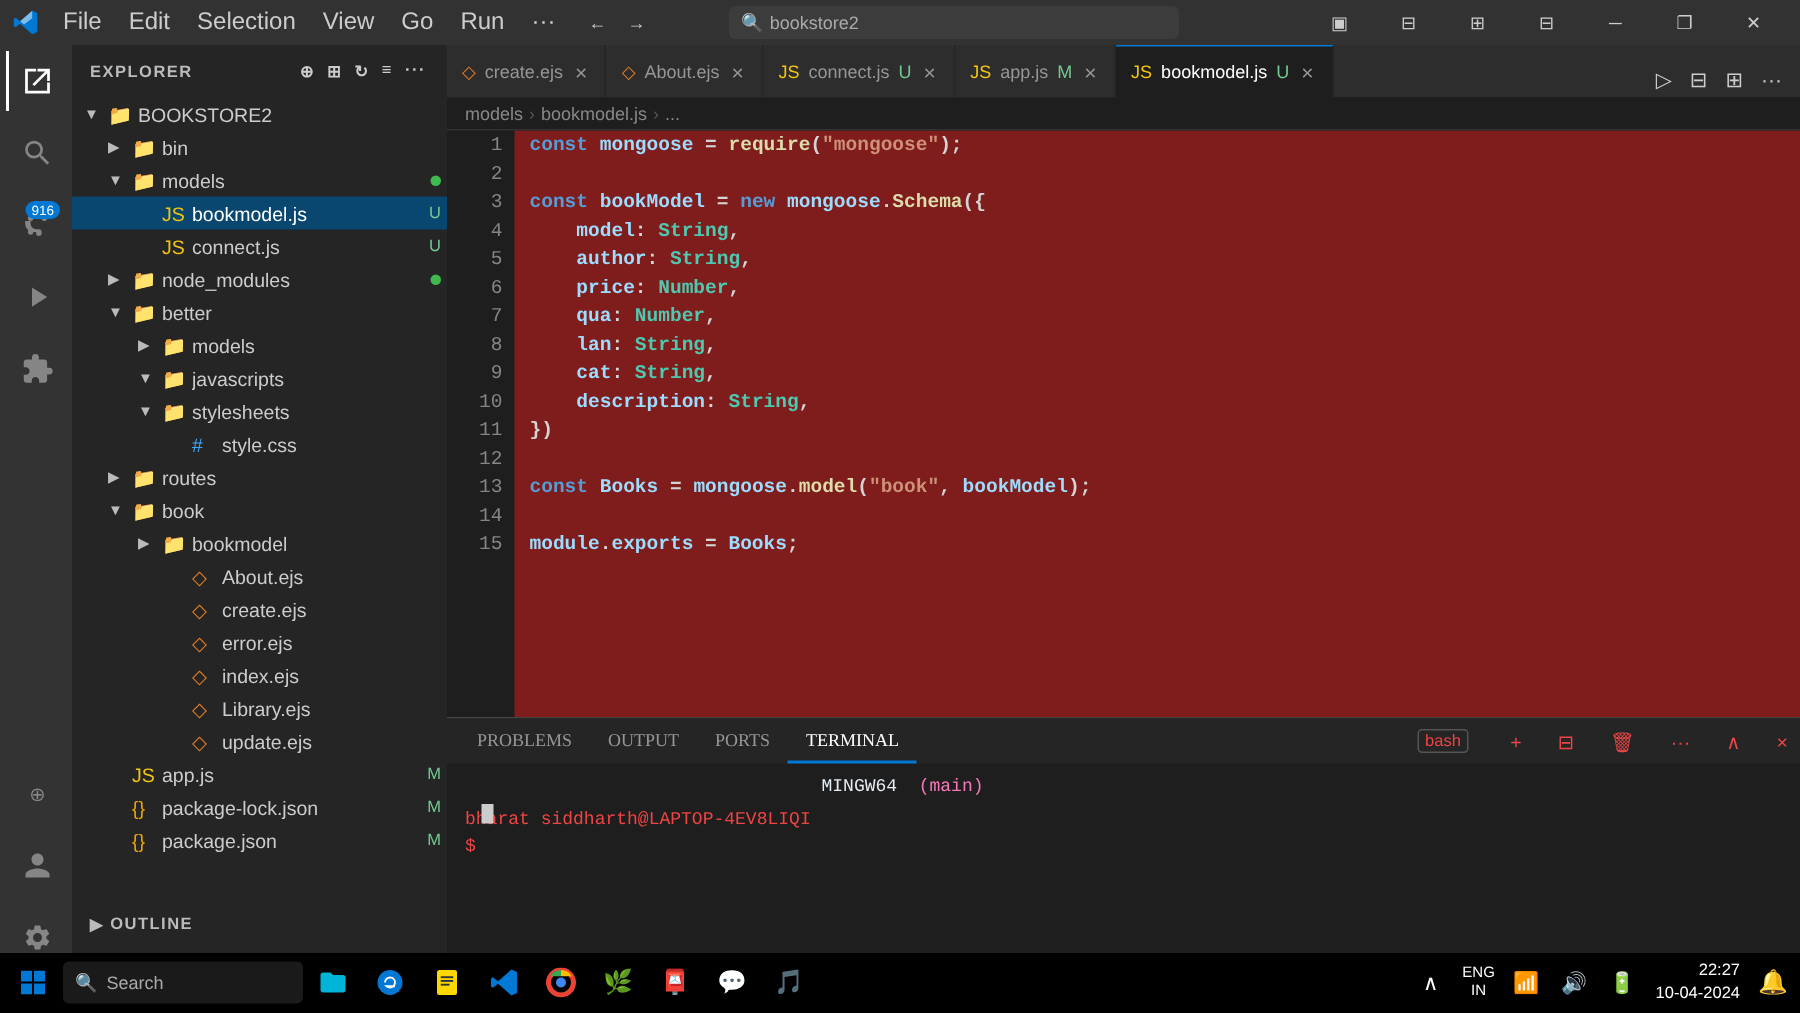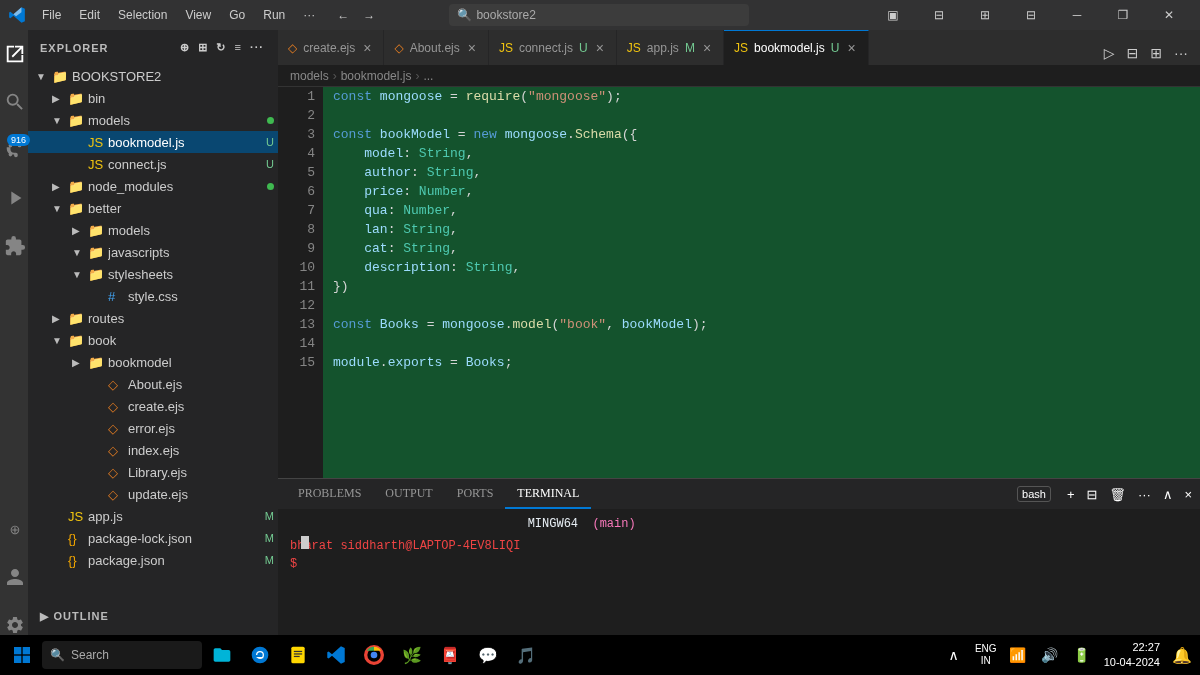--- a/index.html
+++ b/index.html
@@ -8,21 +8,21 @@
     
     #titlebar {
       height: 30px;
       background: #323233;
       display: flex;
       align-items: center;
       padding: 0 8px;
       gap: 8px;
     }
     #titlebar .menus { display: flex; gap: 2px; }
-    #titlebar .menus span { padding: 2px 8px; font-size: 12px; color: #ccc; cursor: pointer; }
+    #titlebar .menus span { padding: 2px 8px; font-size: 16px; color: #ccc; cursor: pointer; }
     #titlebar .search-bar {
       flex: 1;
       max-width: 300px;
       margin: 0 auto;
       background: #3c3c3c;
       border-radius: 4px;
       height: 22px;
       display: flex;
       align-items: center;
       padding: 0 8px;
@@ -33,21 +33,21 @@
     #titlebar .win-controls { display: flex; gap: 0; margin-left: auto; }
     #titlebar .win-controls span { width: 46px; height: 30px; display: flex; align-items: center; justify-content: center; font-size: 12px; cursor: pointer; color: #ccc; }
     #titlebar .nav-arrows { display: flex; gap: 2px; margin-right: 4px; }
     #titlebar .nav-arrows span { width: 24px; height: 24px; display: flex; align-items: center; justify-content: center; cursor: pointer; color: #ccc; }
 
     
     #main { display: flex; height: calc(675px - 30px - 22px); }
 
     
     #activity-bar {
-      width: 28px;
+      width: 48px;
       background: #333333;
       display: flex;
       flex-direction: column;
       align-items: center;
       padding-top: 4px;
       gap: 8px;
     }
     .activity-icon {
       width: 40px;
       height: 40px;
@@ -174,21 +174,21 @@
     #line-numbers {
       width: 45px;
       background: #1e1e1e;
       color: #858585;
       text-align: right;
       padding: 0 8px 0 0;
       user-select: none;
       padding-top: 0;
     }
     .line-num { height: 19px; display: flex; align-items: center; justify-content: flex-end; font-size: 13px; }
-    #code-content { flex: 1; padding: 0 0 0 10px; overflow: hidden; background: #14532d; }
+    #code-content { flex: 1; padding: 0 0 0 10px; overflow: hidden; background: #7f1d1d; font-weight: bold; }
     .code-line { height: 19px; display: flex; align-items: center; white-space: pre; }
     
     .kw { color: #569cd6; }
     .str { color: #ce9178; }
     .fn { color: #dcdcaa; }
     .var2 { color: #9cdcfe; }
     .prop { color: #9cdcfe; }
     .type { color: #4ec9b0; }
     .plain { color: #d4d4d4; }
 
@@ -213,21 +213,21 @@
       height: 30px;
       display: flex;
       align-items: center;
       font-size: 12px;
       color: #969696;
       cursor: pointer;
       border-bottom: 1px solid transparent;
       font-family: Liberation Serif, serif;
     }
     .panel-tab.active { color: #fff; border-bottom: 2px solid #0078d4; }
-    #panel-tabs .right-icons { margin-left: auto; display: flex; align-items: center; gap: 12px; color: #ffffff; font-size: 13px; }
+    #panel-tabs .right-icons { margin-left: auto; display: flex; align-items: center; gap: 24px; color: #ef4444; font-size: 13px; }
     #panel-tabs .right-icons span { cursor: pointer; }
     #terminal {
       flex: 1;
       padding: 6px 12px;
       font-family: 'Consolas', 'Courier New', monospace;
       font-size: 12px;
       color: #ccc;
       overflow: hidden;
     }
     .terminal-line { height: 18px; display: flex; align-items: center; white-space: pre; }

